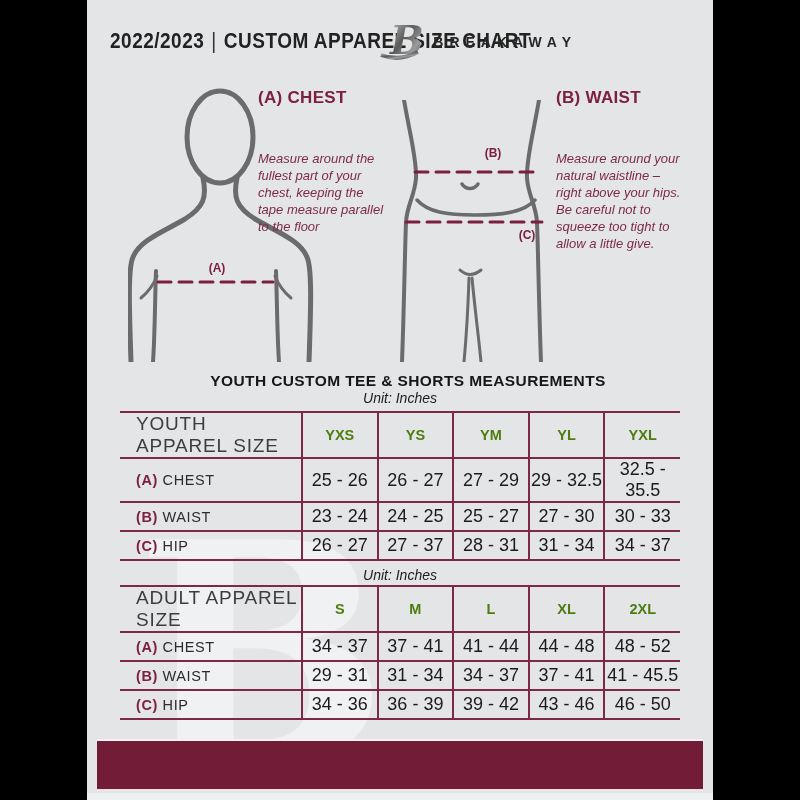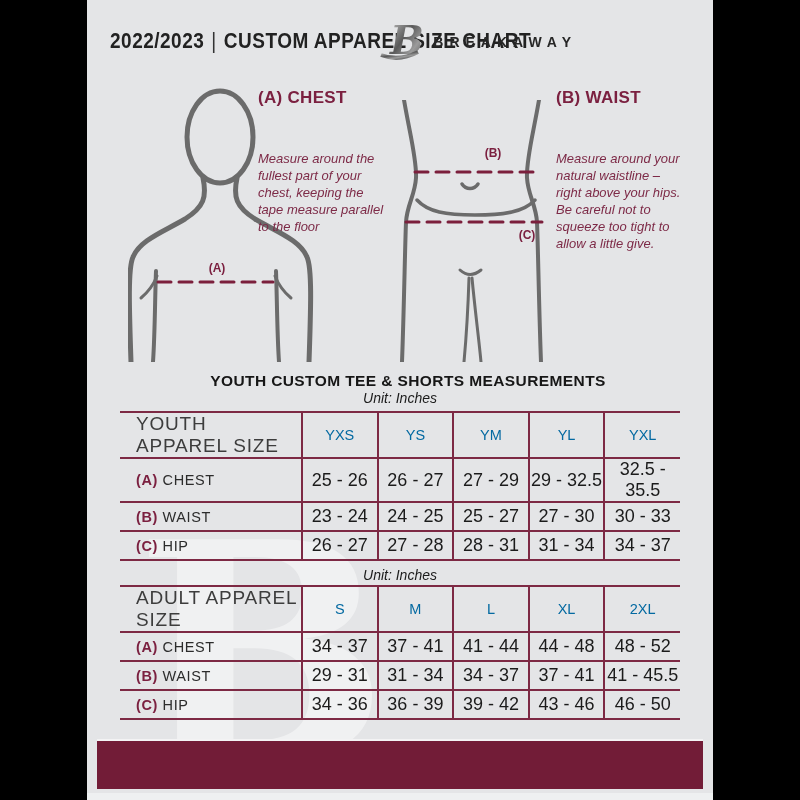--- a/index.html
+++ b/index.html
@@ -75,21 +75,21 @@
     border-collapse:collapse;table-layout:fixed;
     border-top:2.5px solid var(--line);
     border-bottom:2.5px solid var(--line);
   }
   .size-table col.c-label{width:182px;}
   .size-table th,.size-table td{
     border-left:2px solid var(--line);
     text-align:center;vertical-align:middle;
   }
   .size-table th:first-child,.size-table td:first-child{border-left:none;}
-  .size-table thead th{height:34px;font-size:14.5px;font-weight:normal;color:#0369a1;}
+  .size-table thead th{height:34px;font-size:14.5px;font-weight:bold;color:#4d7c0f;}
   .size-table thead th.label-h{
     font-weight:400;font-size:19px;color:#3d3d3d;letter-spacing:0.8px;
     text-align:left;padding-left:16px;
   }
   .size-table tbody td{height:29px;border-top:2px solid var(--line);font-size:18px;color:#1b1b1b;}
   .size-table tbody td.row-label{text-align:left;padding-left:16px;font-size:14.5px;letter-spacing:0.6px;color:#2c2c2c;}
   .size-table .pfx{font-weight:bold;color:var(--maroon);}
   
   .footer-bar{
     position:absolute;left:10px;top:739px;width:606px;height:50px;
@@ -218,21 +218,21 @@
         <td class="row-label"><span class="pfx">(B)</span> <span>WAIST</span></td>
         <td>23 - 24</td>
         <td>24 - 25</td>
         <td>25 - 27</td>
         <td>27 - 30</td>
         <td>30 - 33</td>
       </tr>
       <tr>
         <td class="row-label"><span class="pfx">(C)</span> <span>HIP</span></td>
         <td>26 - 27</td>
-        <td>27 - 28</td>
+        <td>27 - 37</td>
         <td>28 - 31</td>
         <td>31 - 34</td>
         <td>34 - 37</td>
       </tr>
     </tbody>
   </table>
 
   <div class="sec-unit" style="top:567px;">Unit: Inches</div>
 
   <table class="size-table" style="top:585px;">

